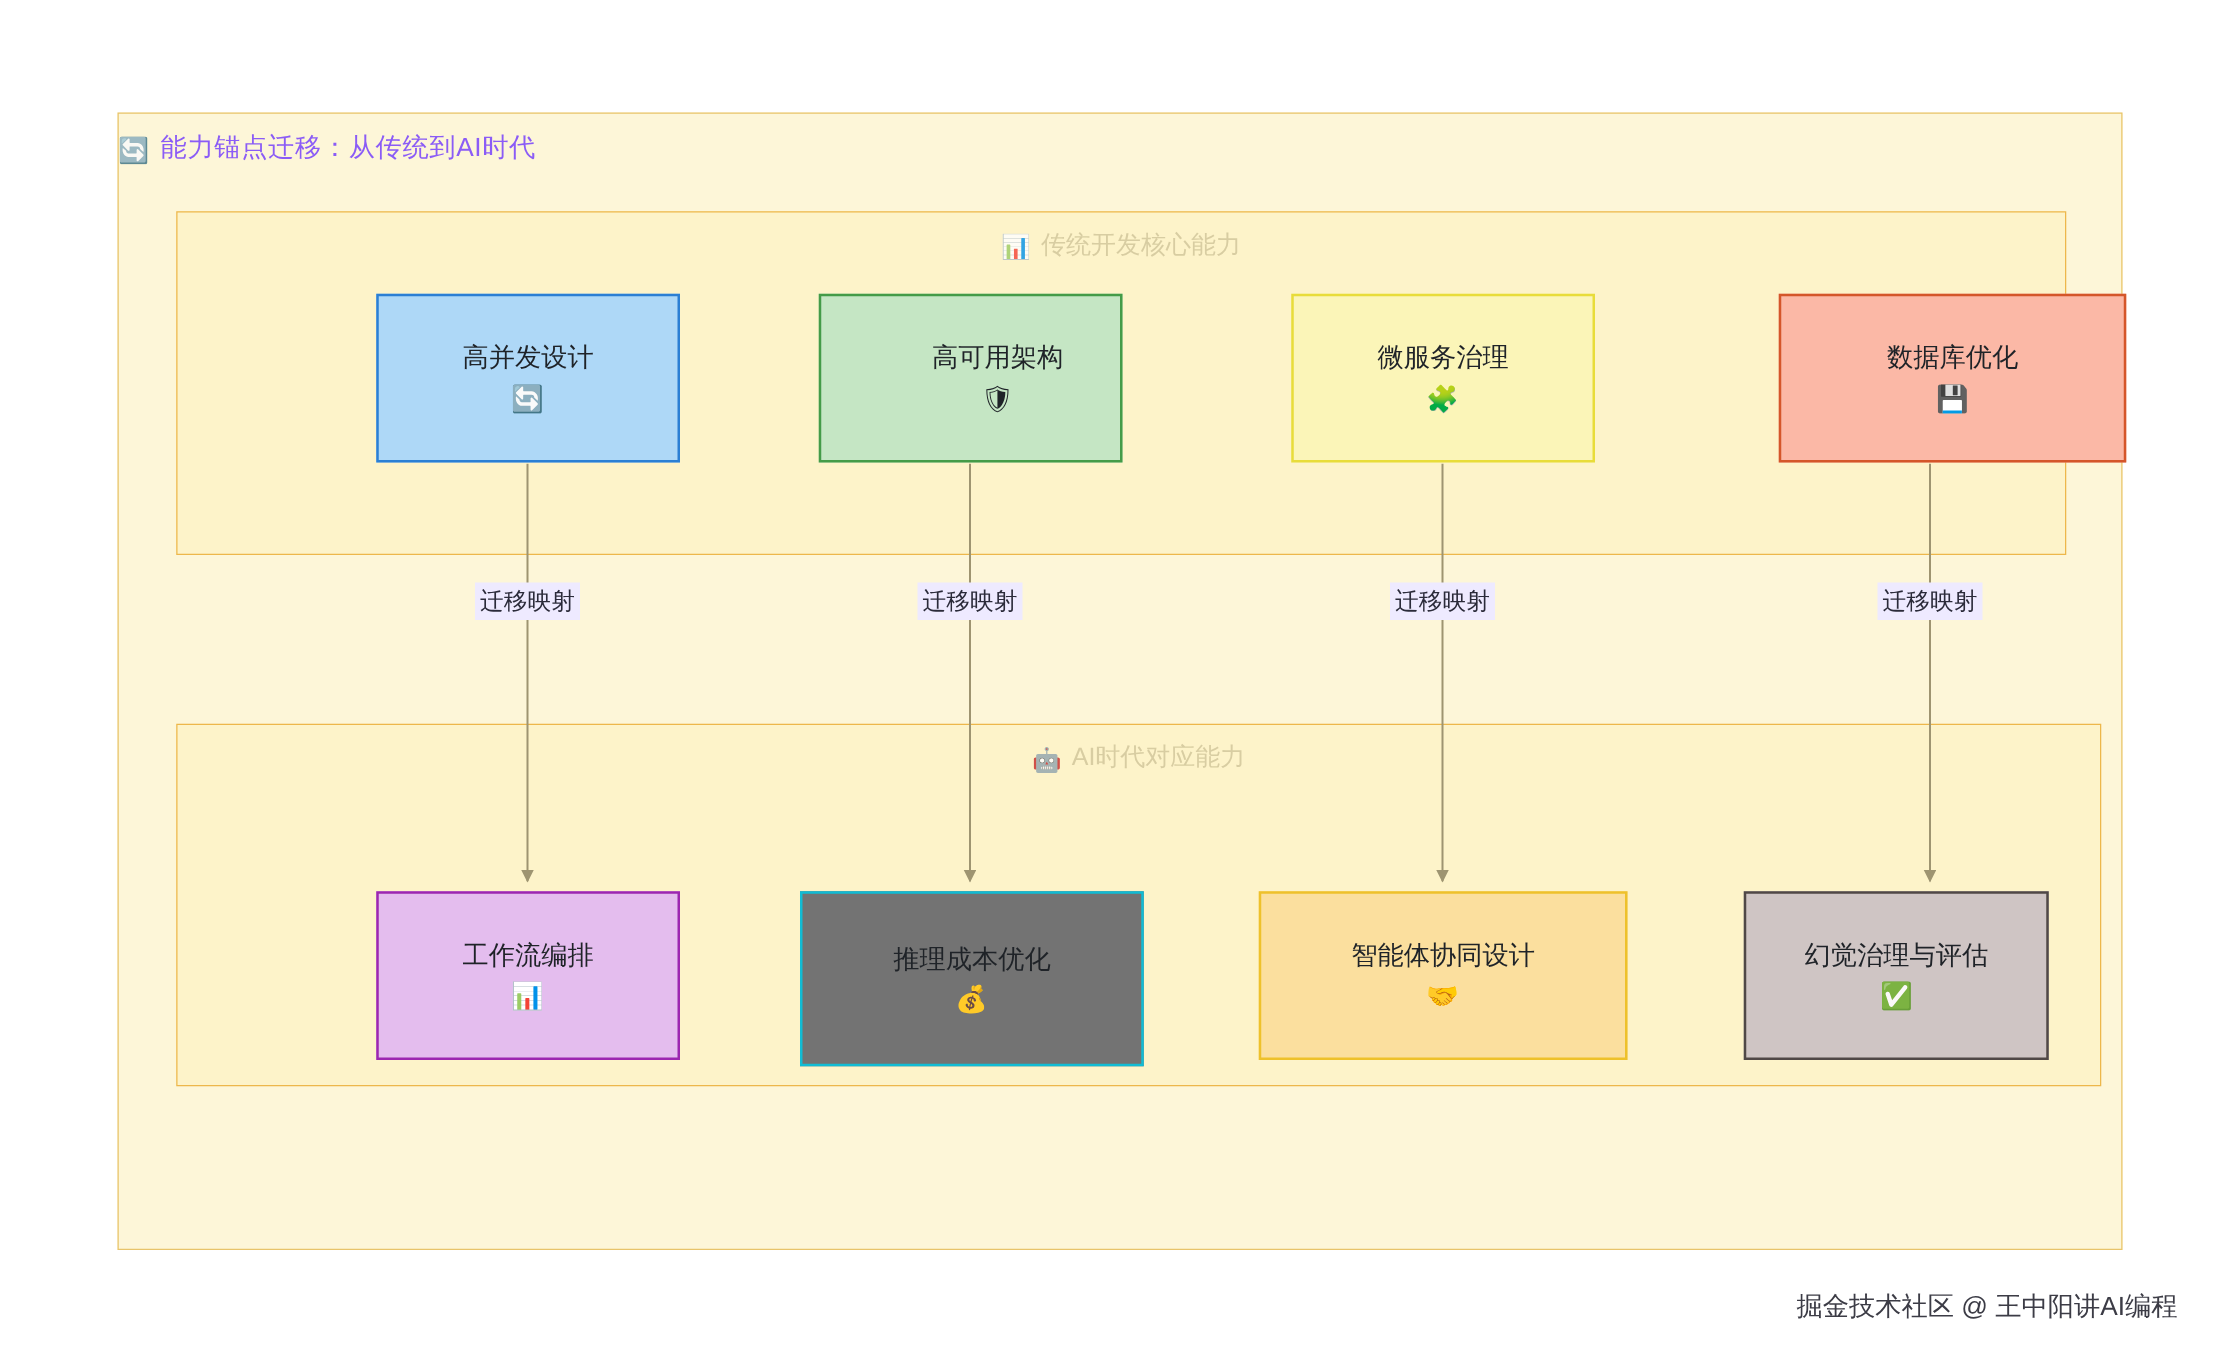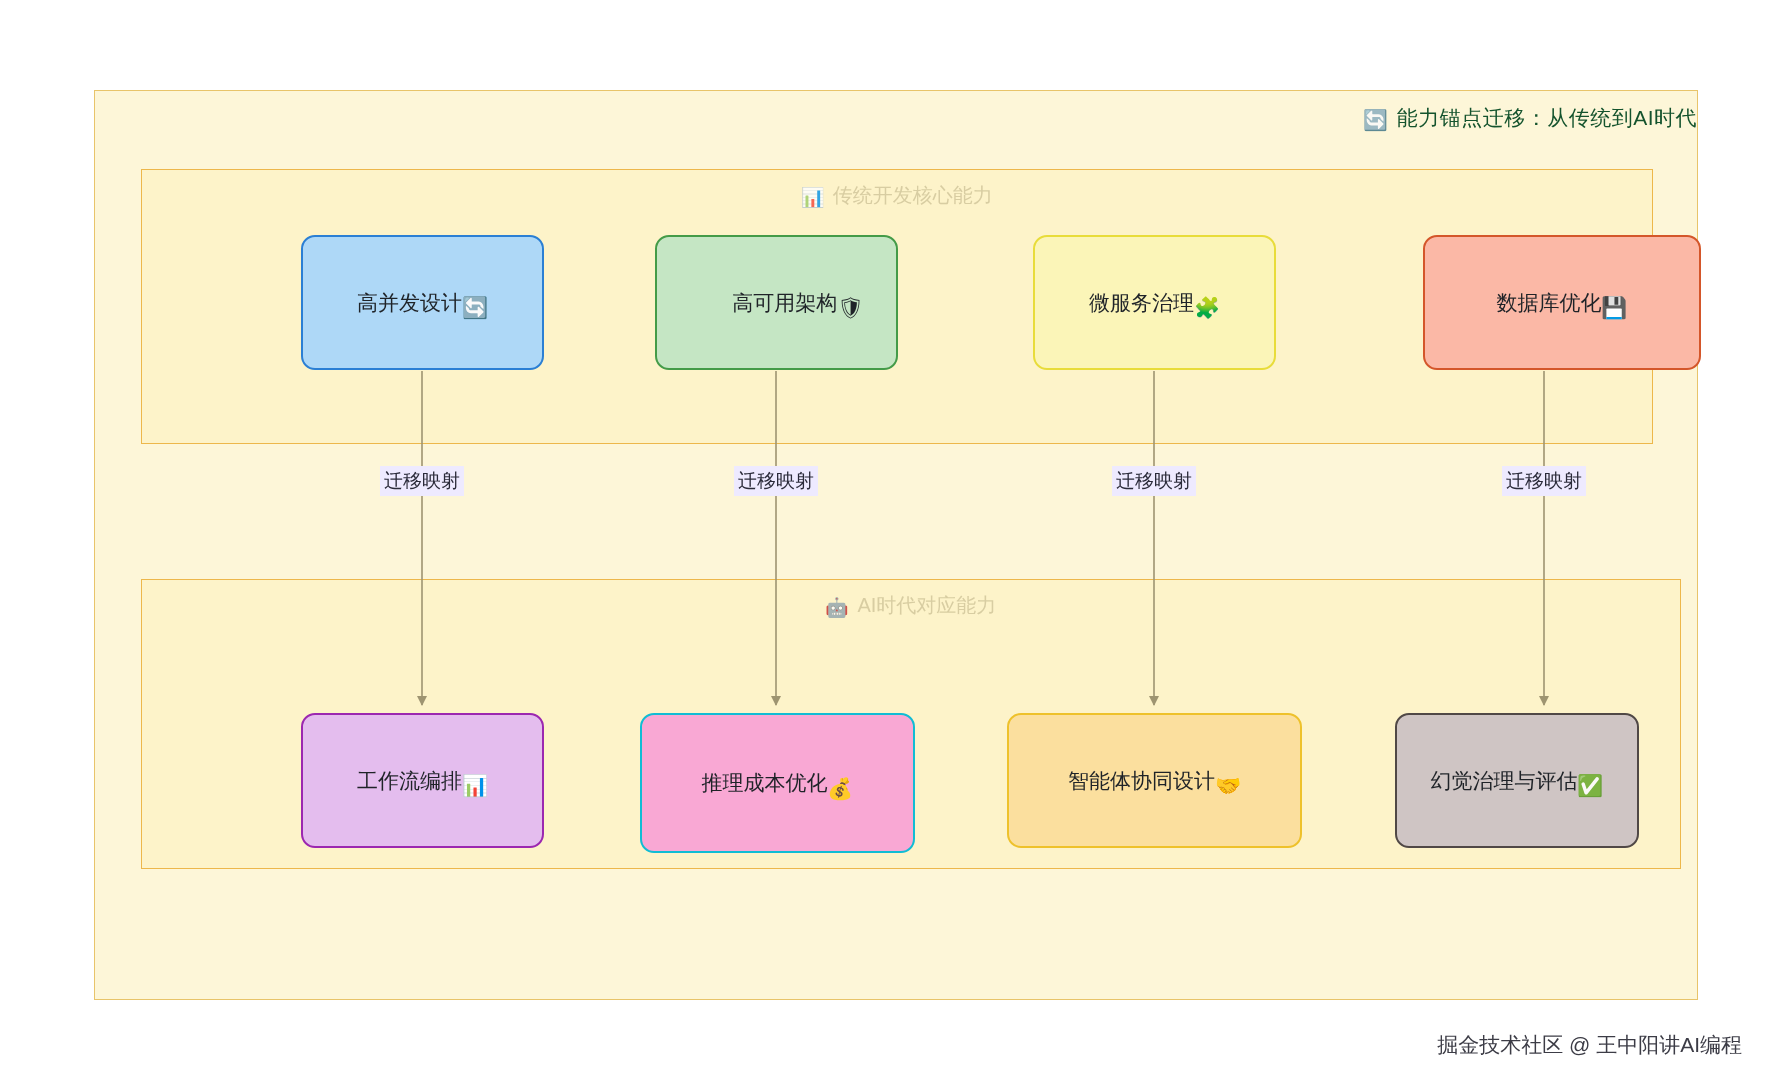--- a/index.html
+++ b/index.html
@@ -25,23 +25,23 @@
     background: #fdf6d8;
     border: 1px solid #e8c46a;
     box-sizing: border-box;
   }
 
   .frame-title {
     position: absolute;
     left: 0;
     right: 0;
     top: 13px;
-    text-align: right;
-    font-size: 21px;
-    color: #14532d;
+    text-align: left;
+    font-size: 21px;
+    color: #8b5cf6;
     letter-spacing: 0.5px;
     white-space: nowrap;
   }
   .frame-title .ic { margin-right: 8px; font-size: 20px; vertical-align: -2px; opacity: .85;}
 
   
   .subgraph {
     position: absolute;
     box-sizing: border-box;
     background: #fdf3c9;
@@ -69,29 +69,28 @@
     color: #d8cda2;
     white-space: nowrap;
   }
   .subgraph-label .ic { margin-right: 8px; font-size: 19px; vertical-align: -2px; opacity: .8;}
 
   
   .node {
     position: absolute;
     box-sizing: border-box;
     display: flex;
-    flex-direction: row;
+    flex-direction: column;
     align-items: center;
     justify-content: center;
     border-width: 2px;
     border-style: solid;
     font-size: 21px;
     color: #1f2328;
     z-index: 4;
-    border-radius: 14px;
   }
   .node .node-label { line-height: 1.1; }
   .node .node-icon {
     margin-top: 10px;
     font-size: 21px;
     line-height: 1;
   }
 
   
   #node-concurrency { left: 206px; top: 144px; width: 243px; height: 135px; }
@@ -195,21 +194,21 @@
   <div class="node" id="node-database" style="background:#fbb8a6; border-color:#d4562a;">
     <span class="node-label">数据库优化</span>
     <span class="node-icon">💾</span>
   </div>
 
   <div class="node" id="node-workflow" style="background:#e4bdee; border-color:#9c27b0;">
     <span class="node-label">工作流编排</span>
     <span class="node-icon">📊</span>
   </div>
 
-  <div class="node" id="node-inference" style="background:#f9a8d4; border-color:#11bcd4;">
+  <div class="node" id="node-inference" style="background:#737373; border-color:#11bcd4;">
     <span class="node-label">推理成本优化</span>
     <span class="node-icon">💰</span>
   </div>
 
   <div class="node" id="node-agent" style="background:#fbdf9e; border-color:#eec12b;">
     <span class="node-label">智能体协同设计</span>
     <span class="node-icon">🤝</span>
   </div>
 
   <div class="node" id="node-hallucination" style="background:#cfc5c4; border-color:#504846;">

